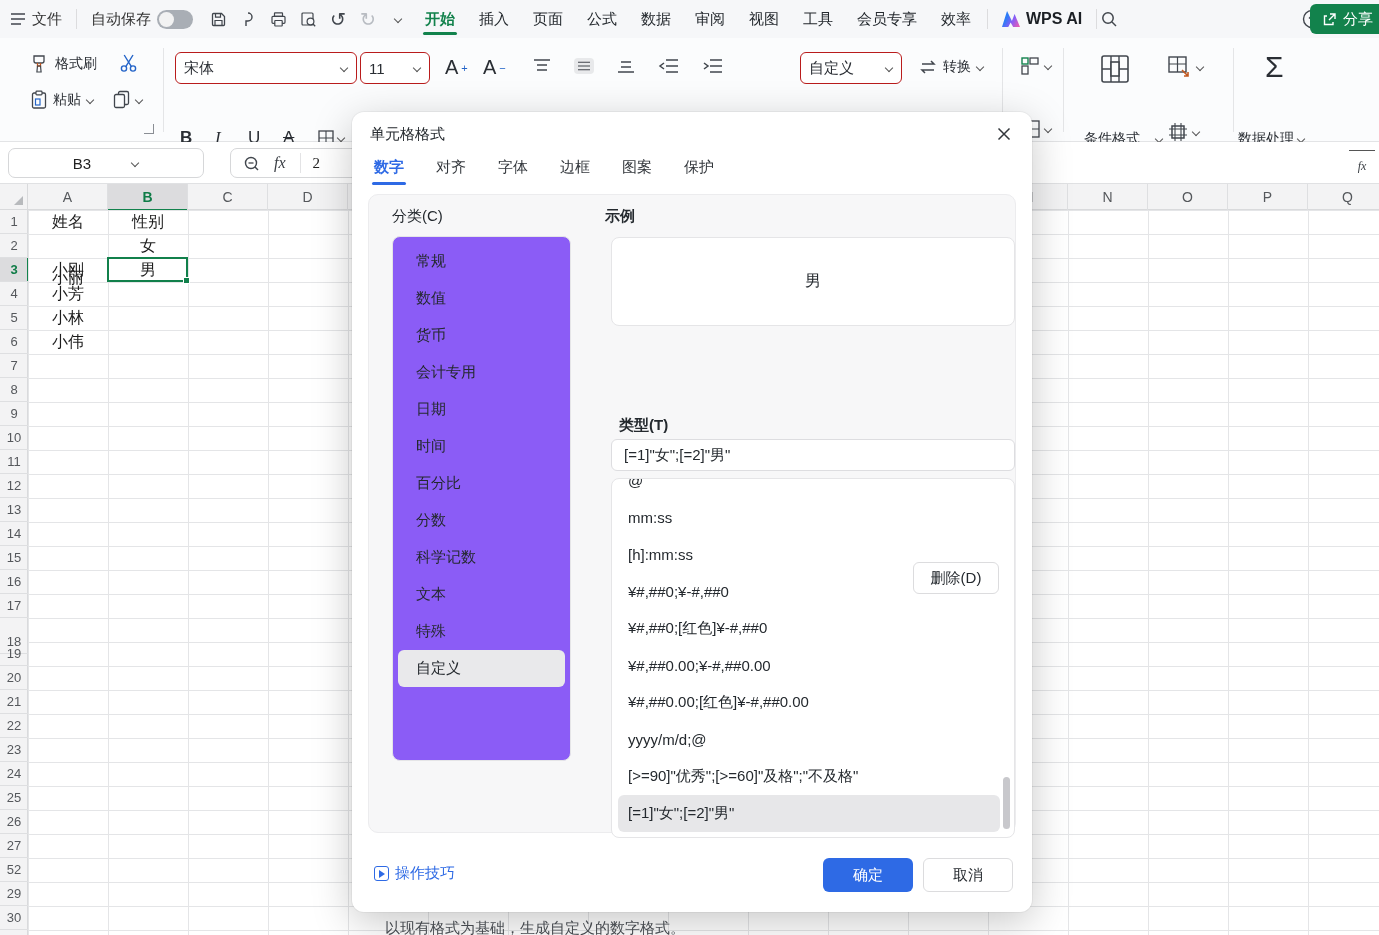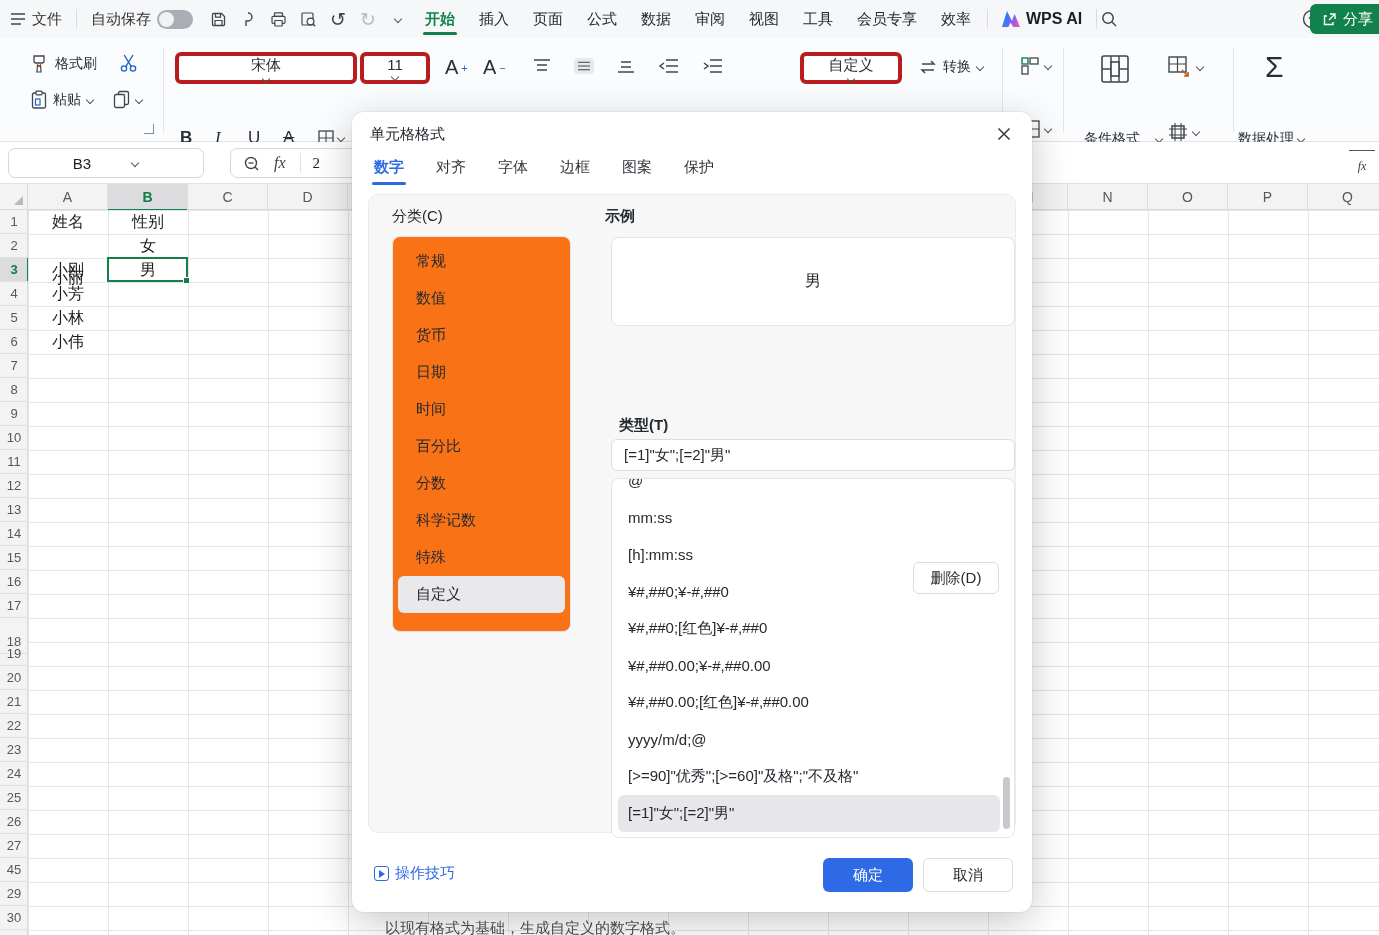--- a/index.html
+++ b/index.html
@@ -28,22 +28,22 @@
   #upload-btn { position:absolute; right:52px; top:4px; }
   #search-top { position:absolute; right:255px; top:4px; }
 
   
   #ribbon { position:absolute; left:0; top:38px; width:1379px; height:104px; background:#fbfcfd; border-bottom:1px solid #e3e4e6; }
   .rb-label { font-size:14px; color:#2a2e34; }
   .icon-svg { display:block; }
   .chev { width:8px; height:8px; display:inline-block; position:relative; }
   .chev::before { content:""; position:absolute; left:1px; top:1px; width:5px; height:5px;
     border-right:1.4px solid #555; border-bottom:1.4px solid #555; transform:rotate(45deg); }
-  .combo { background:#fff; border:4px solid #b91c1c; border-radius:6px; display:flex; align-items:center;
-    padding:0 8px; font-size:15px; color:#2a2e34; justify-content:space-between;flex-direction:column; }
+  .combo { background:#fff; border:1px solid #b91c1c; border-radius:6px; display:flex; align-items:center;
+    padding:0 8px; font-size:15px; color:#2a2e34; justify-content:space-between; }
   .glyph-btn { font-size:17px; color:#2a2e34; display:flex; align-items:center; gap:3px; }
   .alicon { display:inline-block; }
 
   
   #formulabar { position:absolute; left:0; top:142px; width:1379px; height:42px; background:#fff;
     border-bottom:1px solid #e0e1e3; }
   #namebox { position:absolute; left:8px; top:6px; width:196px; height:30px; border:1px solid #d6d7d9; border-radius:7px;
     display:flex; align-items:center; justify-content:center; gap:40px; font-size:15px; color:#222; }
   #fxgroup { position:absolute; left:230px; top:6px; width:150px; height:30px; border:1px solid #d6d7d9; border-radius:7px;
     display:flex; align-items:center; gap:14px; padding:0 12px; }
@@ -80,21 +80,21 @@
   #dlg-title { position:absolute; left:18px; top:13px; font-size:15px; color:#24292e; }
   #dlg-close { position:absolute; right:14px; top:8px; width:28px; height:28px; display:flex; align-items:center; justify-content:center; color:#33373c; }
   #dlg-tabs { position:absolute; left:20px; top:42px; display:flex; gap:28px; font-size:15px; color:#33373c; }
   .dlg-tab { position:relative; padding:4px 2px 12px; }
   .dlg-tab.active { color:#2e6ae5; font-weight:600; }
   .dlg-tab.active::after { content:""; position:absolute; left:0; right:0; bottom:4px; height:3px; border-radius:2px; background:#2e6ae5; }
   #dlg-panel { position:absolute; left:16px; top:82px; width:648px; height:639px; background:#f7f7f8;
     border:1px solid #ececee; border-radius:10px; }
   #cat-label { position:absolute; left:23px; top:12px; font-size:15px; font-weight:400; color:#24292e; }
   #sample-label { position:absolute; left:236px; top:12px; font-size:15px; font-weight:700; color:#24292e; }
-  #cat-list { position:absolute; left:23px; top:41px; width:179px; height:396px; background:#f97316; border:1px solid #e5e5e7;
+  #cat-list { position:absolute; left:23px; top:41px; width:179px; height:525px; background:#8b5cf6; border:1px solid #e5e5e7;
     border-radius:8px; padding:6px 5px; overflow:hidden; }
   .cat-item { height:37px; display:flex; align-items:center; padding-left:18px; font-size:15px; color:#24292e; border-radius:6px; }
   .cat-item.selected { background:#e9e9eb; }
   #sample-box { position:absolute; left:242px; top:42px; width:404px; height:89px; background:#fff; border:1px solid #e5e5e7;
     border-radius:8px; display:flex; align-items:center; justify-content:center; font-size:16px; color:#24292e; }
   #type-label { position:absolute; left:250px; top:221px; font-size:15px; font-weight:700; color:#24292e; }
   #type-input { position:absolute; left:242px; top:244px; width:404px; height:32px; background:#fff; border:1px solid #dddde0;
     border-radius:6px; display:flex; align-items:center; padding-left:12px; font-size:15px; color:#24292e; }
   #fmt-list { position:absolute; left:242px; top:283px; width:404px; height:360px; background:#fff; border:1px solid #e5e5e7;
     border-radius:8px; overflow:hidden; padding:0 14px 0 6px; }
@@ -462,21 +462,21 @@
       <div class="row-h" style="top: 420px;">18</div>
       <div class="row-h" style="top: 432px;">19</div>
       <div class="row-h" style="top: 456px;">20</div>
       <div class="row-h" style="top: 480px;">21</div>
       <div class="row-h" style="top: 504px;">22</div>
       <div class="row-h" style="top: 528px;">23</div>
       <div class="row-h" style="top: 552px;">24</div>
       <div class="row-h" style="top: 576px;">25</div>
       <div class="row-h" style="top: 600px;">26</div>
       <div class="row-h" style="top: 624px;">27</div>
-      <div class="row-h" style="top: 648px;">45</div>
+      <div class="row-h" style="top: 648px;">52</div>
       <div class="row-h" style="top: 672px;">29</div>
       <div class="row-h" style="top: 696px;">30</div>
     </div>
   <div id="cells">
       <div class="cell" style="left: 0px; top: 0px;">姓名</div>
       <div class="cell" style="left: 80px; top: 0px;">性别</div>
       <div class="cell" style="left: 0px; top: 24px; margin-top: 32px;">小丽</div>
       <div class="cell" style="left: 80px; top: 24px;">女</div>
       <div class="cell" style="left: 0px; top: 48px;">小刚</div>
       <div class="cell" style="left: 80px; top: 48px;">男</div>
@@ -508,25 +508,27 @@
 
   <div id="dlg-panel">
     <div id="cat-label">分类(C)</div>
     <div id="sample-label">示例</div>
 
     <div id="cat-list">
 
     <div class="cat-item">常规</div>
         <div class="cat-item">数值</div>
         <div class="cat-item">货币</div>
+        <div class="cat-item">会计专用</div>
         <div class="cat-item">日期</div>
         <div class="cat-item">时间</div>
         <div class="cat-item">百分比</div>
         <div class="cat-item">分数</div>
         <div class="cat-item">科学记数</div>
+        <div class="cat-item">文本</div>
         <div class="cat-item">特殊</div>
         <div class="cat-item selected">自定义</div>
       </div>
 
     <div id="sample-box">
       <span>男</span>
     </div>
 
     <div id="type-label">类型(T)</div>
     <div id="type-input">[=1]"女";[=2]"男"</div>

